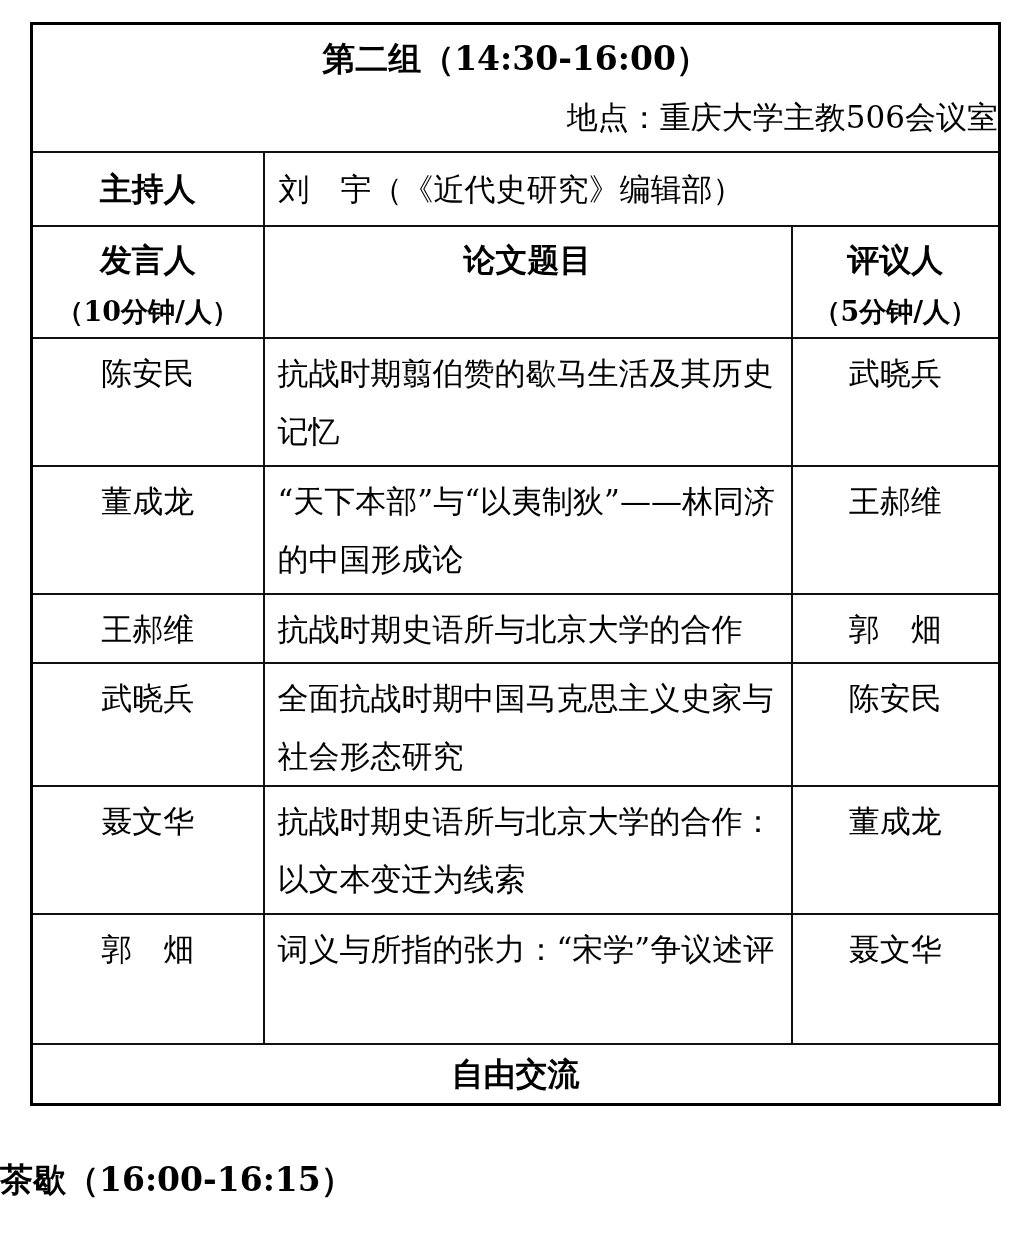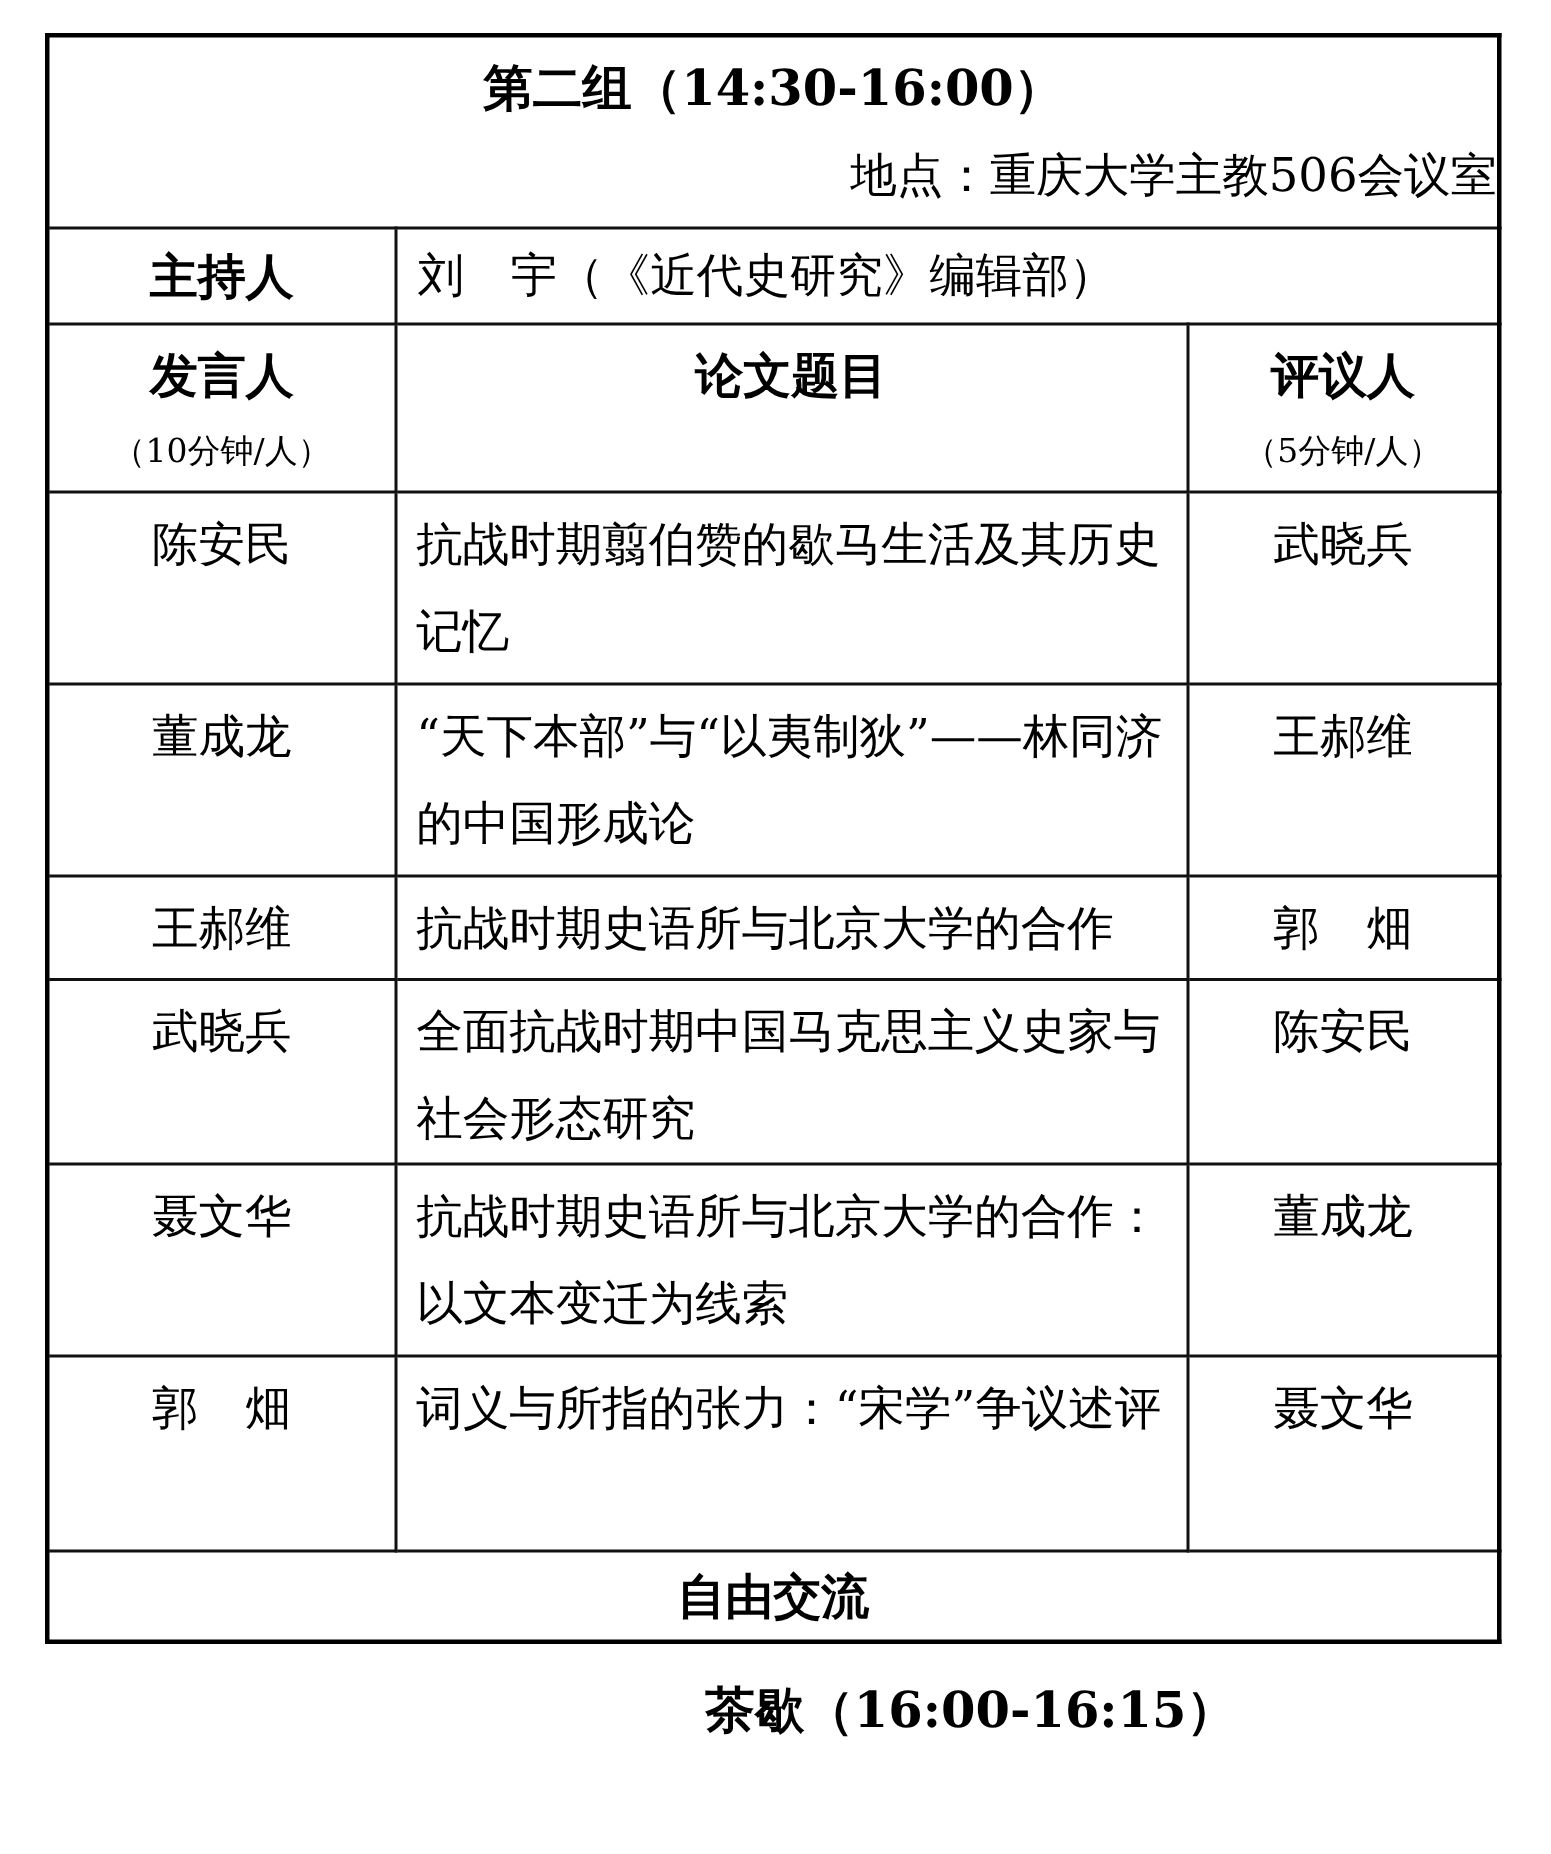--- a/index.html
+++ b/index.html
@@ -60,22 +60,22 @@
     margin-top: 16px;
   }
   
   td.col-head { text-align: center; padding-top: 6px; }
   .hdr-label {
     font-weight: bold;
     font-size: 32px;
     line-height: 54px;
   }
   .hdr-note {
-    font-weight: normal;
-    font-size: 22px;
+    font-weight: bold;
+    font-size: 27px;
     line-height: 50px;
   }
   
   td.name-cell {
     text-align: center;
     font-size: 31px;
     line-height: 58px;
     padding-top: 5px;
   }
   td.paper-cell {
@@ -89,23 +89,23 @@
     text-align: center;
     font-weight: bold;
     font-size: 32px;
     line-height: 58px;
     vertical-align: middle;
   }
   
   .tea-break {
     position: absolute;
     left: 0;
-    top: 1110px;
+    top: 1150px;
     width: 824px;
-    text-align: right;
+    text-align: left;
     font-weight: bold;
     font-size: 33px;
     line-height: 60px;
   }
 </style>
 </head>
 <body>
 
 <div class="page">
 
@@ -117,21 +117,21 @@
     </colgroup>
 
     <tbody>
         <tr style="height:128px;">
       <td colspan="3" class="title-cell">
         <div class="session-title">第二组（14:30-16:00）</div>
         <div class="session-location">地点：重庆大学主教506会议室</div>
       </td>
     </tr>
 
-    <tr style="height:64px;">
+    <tr style="height:74px;">
       <td class="mod-label">主持人</td>
       <td colspan="2" class="mod-value">刘　宇（《近代史研究》编辑部）</td>
     </tr>
 
     <tr style="height:107px;">
       <td class="col-head">
         <div class="hdr-label">发言人</div>
         <div class="hdr-note">（10分钟/人）</div>
       </td>
       <td class="col-head">

